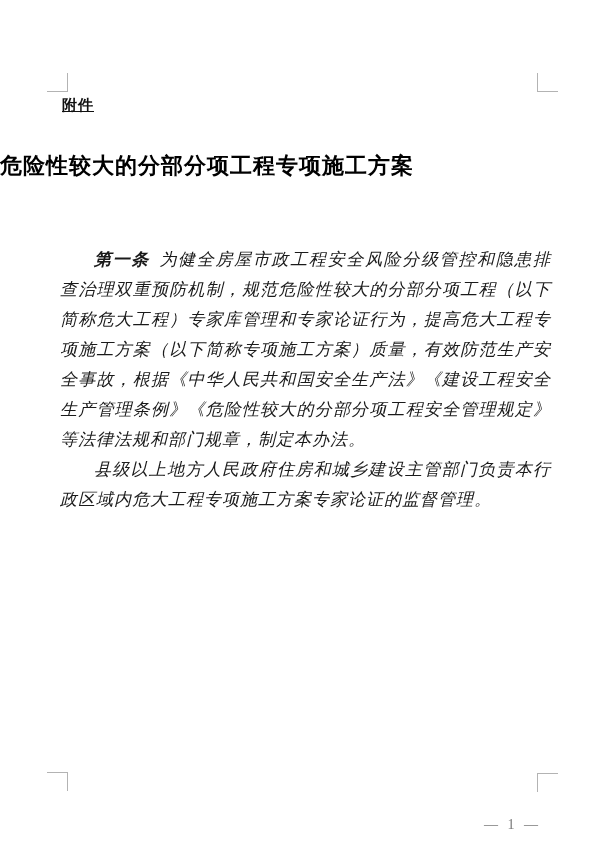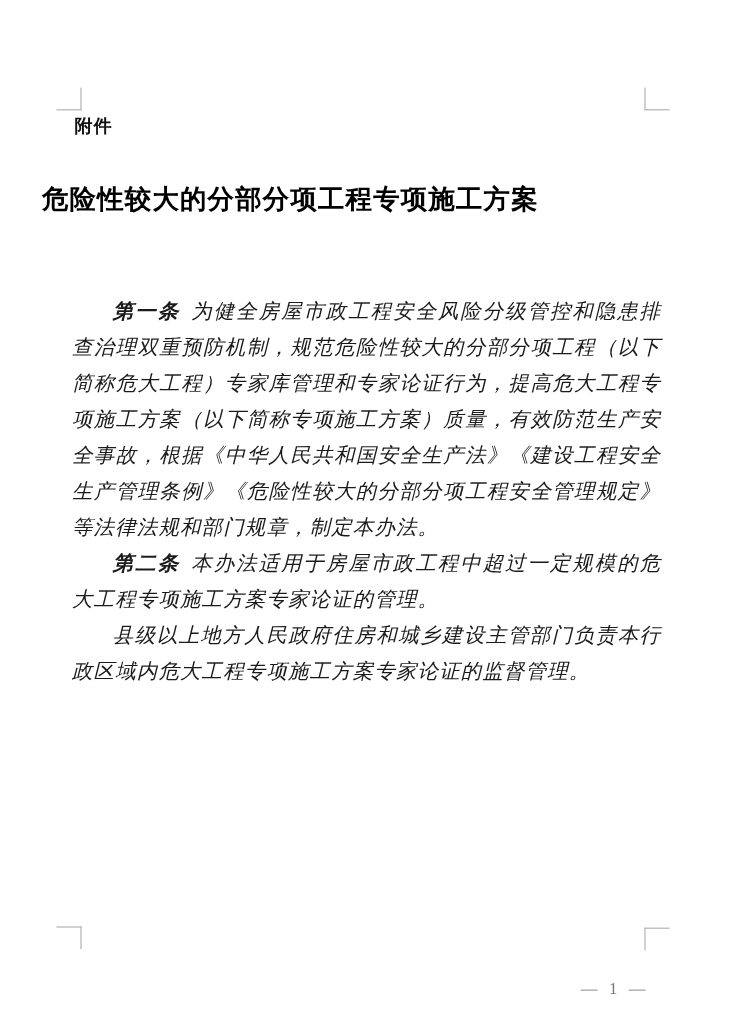--- a/index.html
+++ b/index.html
@@ -30,28 +30,29 @@
 
   .attachment {
     position: absolute;
     left: 62px;
     top: 96px;
     font-family: "Liberation Sans", sans-serif;
     font-weight: 700;
     font-size: 15px;
     color: #111111;
     letter-spacing: 1px;
+    text-decoration: underline;
   }
 
   .doc-title {
     position: absolute;
     left: 0;
     top: 149px;
     width: 484px;
-    text-align: center;
+    text-align: left;
     font-weight: 700;
     font-size: 22px;
     line-height: 33px;
     color: #000000;
     letter-spacing: 1px;
   }
 
   .doc-body {
     position: absolute;
     left: 60px;
@@ -96,21 +97,20 @@
 
   <div class="attachment">附件</div>
 
   <div class="doc-title">
     <div>危险性较大的分部分项工程专项施工方案</div>
   </div>
 
   <div class="doc-body">
     <p><span class="article-label">第一条</span><span>为健全房屋市政工程安全风险分级管控和隐患排查治理双重预防机制，规范危险性较大的分部分项工程（以下简称危大工程）专家库管理和专家论证行为，提高危大工程专项施工方案（以下简称专项施工方案）质量，有效防范生产安全事故，根据《中华人民共和国安全生产法》《建设工程安全生产管理条例》《危险性较大的分部分项工程安全管理规定》等法律法规和部门规章，制定本办法。</span></p>
 
-    <p><span class="article-label">第二条</span><span>本办法适用于房屋市政工程中超过一定规模的危大工程专项施工方案专家论证的管理。</span></p>
 
 
     <p><span>县级以上地方人民政府住房和城乡建设主管部门负责本行政区域内危大工程专项施工方案专家论证的监督管理。</span></p>
 
   </div>
 
   <div class="page-number">— 1 —</div>
 
 </div>
 

